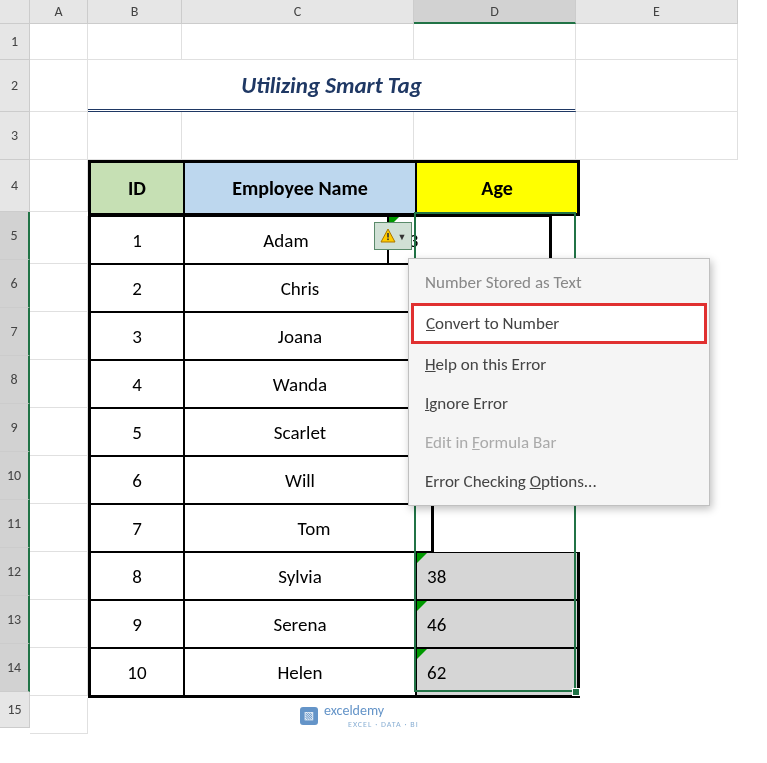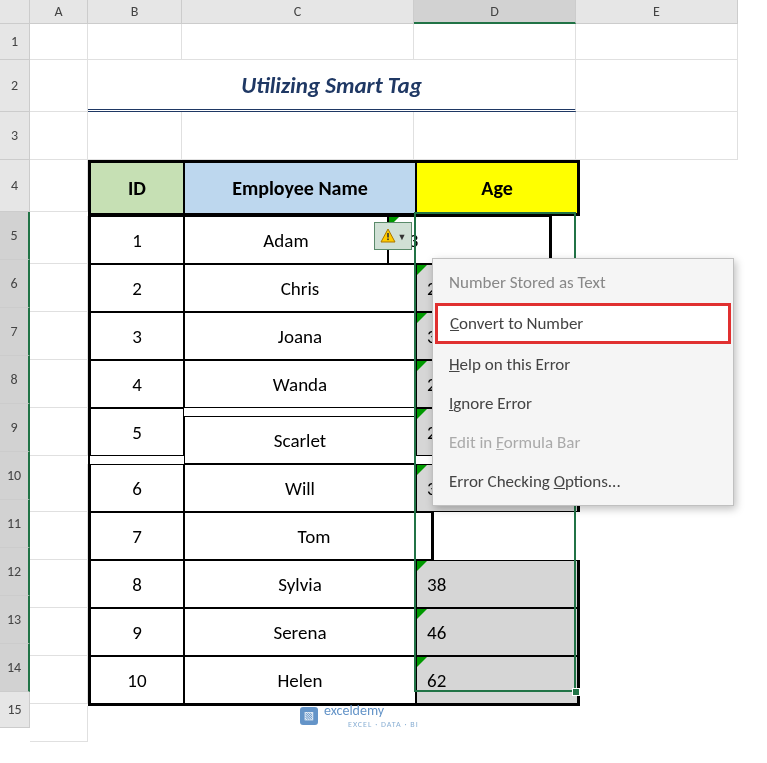--- a/index.html
+++ b/index.html
@@ -193,21 +193,21 @@
             <div class="cell data-cell age-cell" style="width: 162px; height: 48px; border: 1px solid rgb(0, 0, 0);">
               <div class="green-tri"></div>
               <span>28</span>
             </div>
           </div>
         </div>
         <div class="row">
           <div class="cell" style="width: 58px; height: 48px;"></div>
           <div style="display: flex; border-left: 2px solid rgb(0, 0, 0); border-right: 2px solid rgb(0, 0, 0);">
             <div class="cell data-cell" style="width: 94px; height: 48px; border: 1px solid rgb(0, 0, 0);">5</div>
-            <div class="cell data-cell" style="width: 232px; height: 48px; border: 1px solid rgb(0, 0, 0); margin-top: 8px;">Scarlet</div>
+            <div class="cell data-cell" style="width: 232px; height: 48px; border: 1px solid rgb(0, 0, 0);">Scarlet</div>
             <div class="cell data-cell age-cell" style="width: 162px; height: 48px; border: 1px solid rgb(0, 0, 0);">
               <div class="green-tri"></div>
               <span>22</span>
             </div>
           </div>
         </div>
         <div class="row">
           <div class="cell" style="width: 58px; height: 48px;"></div>
           <div style="display: flex; border-left: 2px solid rgb(0, 0, 0); border-right: 2px solid rgb(0, 0, 0);">
             <div class="cell data-cell" style="width: 94px; height: 48px; border: 1px solid rgb(0, 0, 0);">6</div>
@@ -270,21 +270,21 @@
 
   <div class="smart-tag active" style="top:222px;left:374px">
     <svg class="warn-icon" viewBox="0 0 16 16">
       <polygon points="8,1 15,14 1,14" fill="#ffcc00" stroke="#aa7700" stroke-width="1"></polygon>
       <rect x="7.2" y="5" width="1.6" height="4.5" fill="#333"></rect>
       <rect x="7.2" y="10.5" width="1.6" height="1.6" fill="#333"></rect>
     </svg>
     <span class="dd-arrow">▼</span>
   </div>
 
-  <div class="context-menu" style="top:258px;left:432px">
+  <div class="context-menu" style="top:258px;left:408px">
     <div class="menu-item disabled-title">Number Stored as Text</div>
     <div class="menu-item highlighted">
       <span class="u">C</span><span id="mc">onvert to Number</span>
     </div>
     <div class="menu-item">
       <span class="u">H</span><span id="mh">elp on this Error</span>
     </div>
     <div class="menu-item">
       <span class="u">I</span><span id="mi">gnore Error</span>
     </div>

